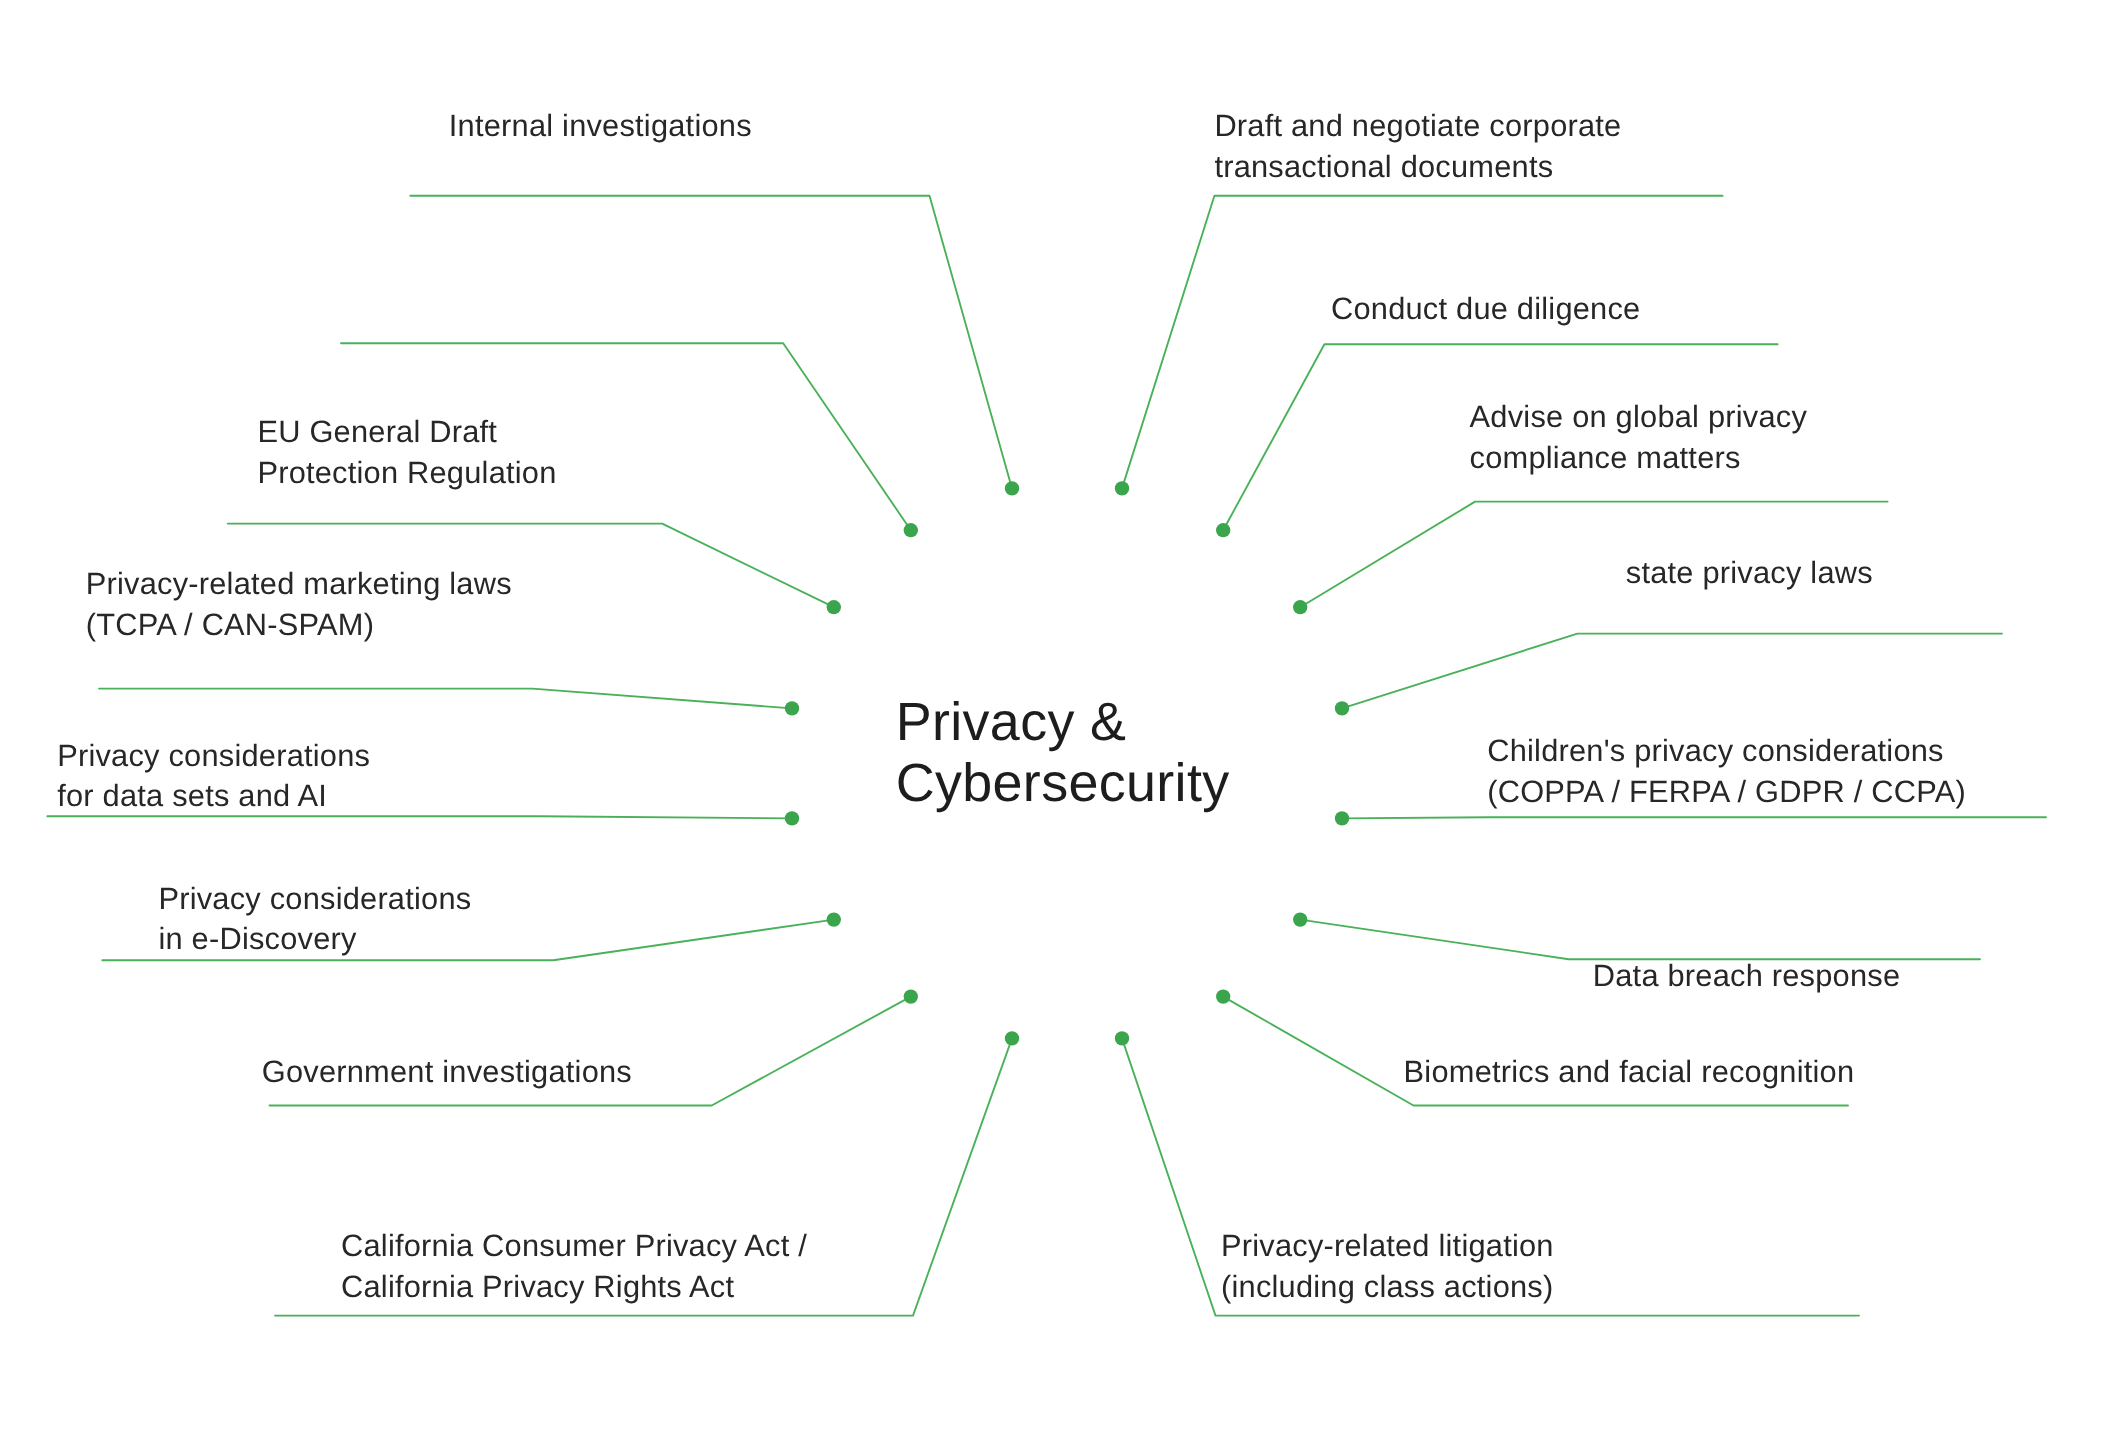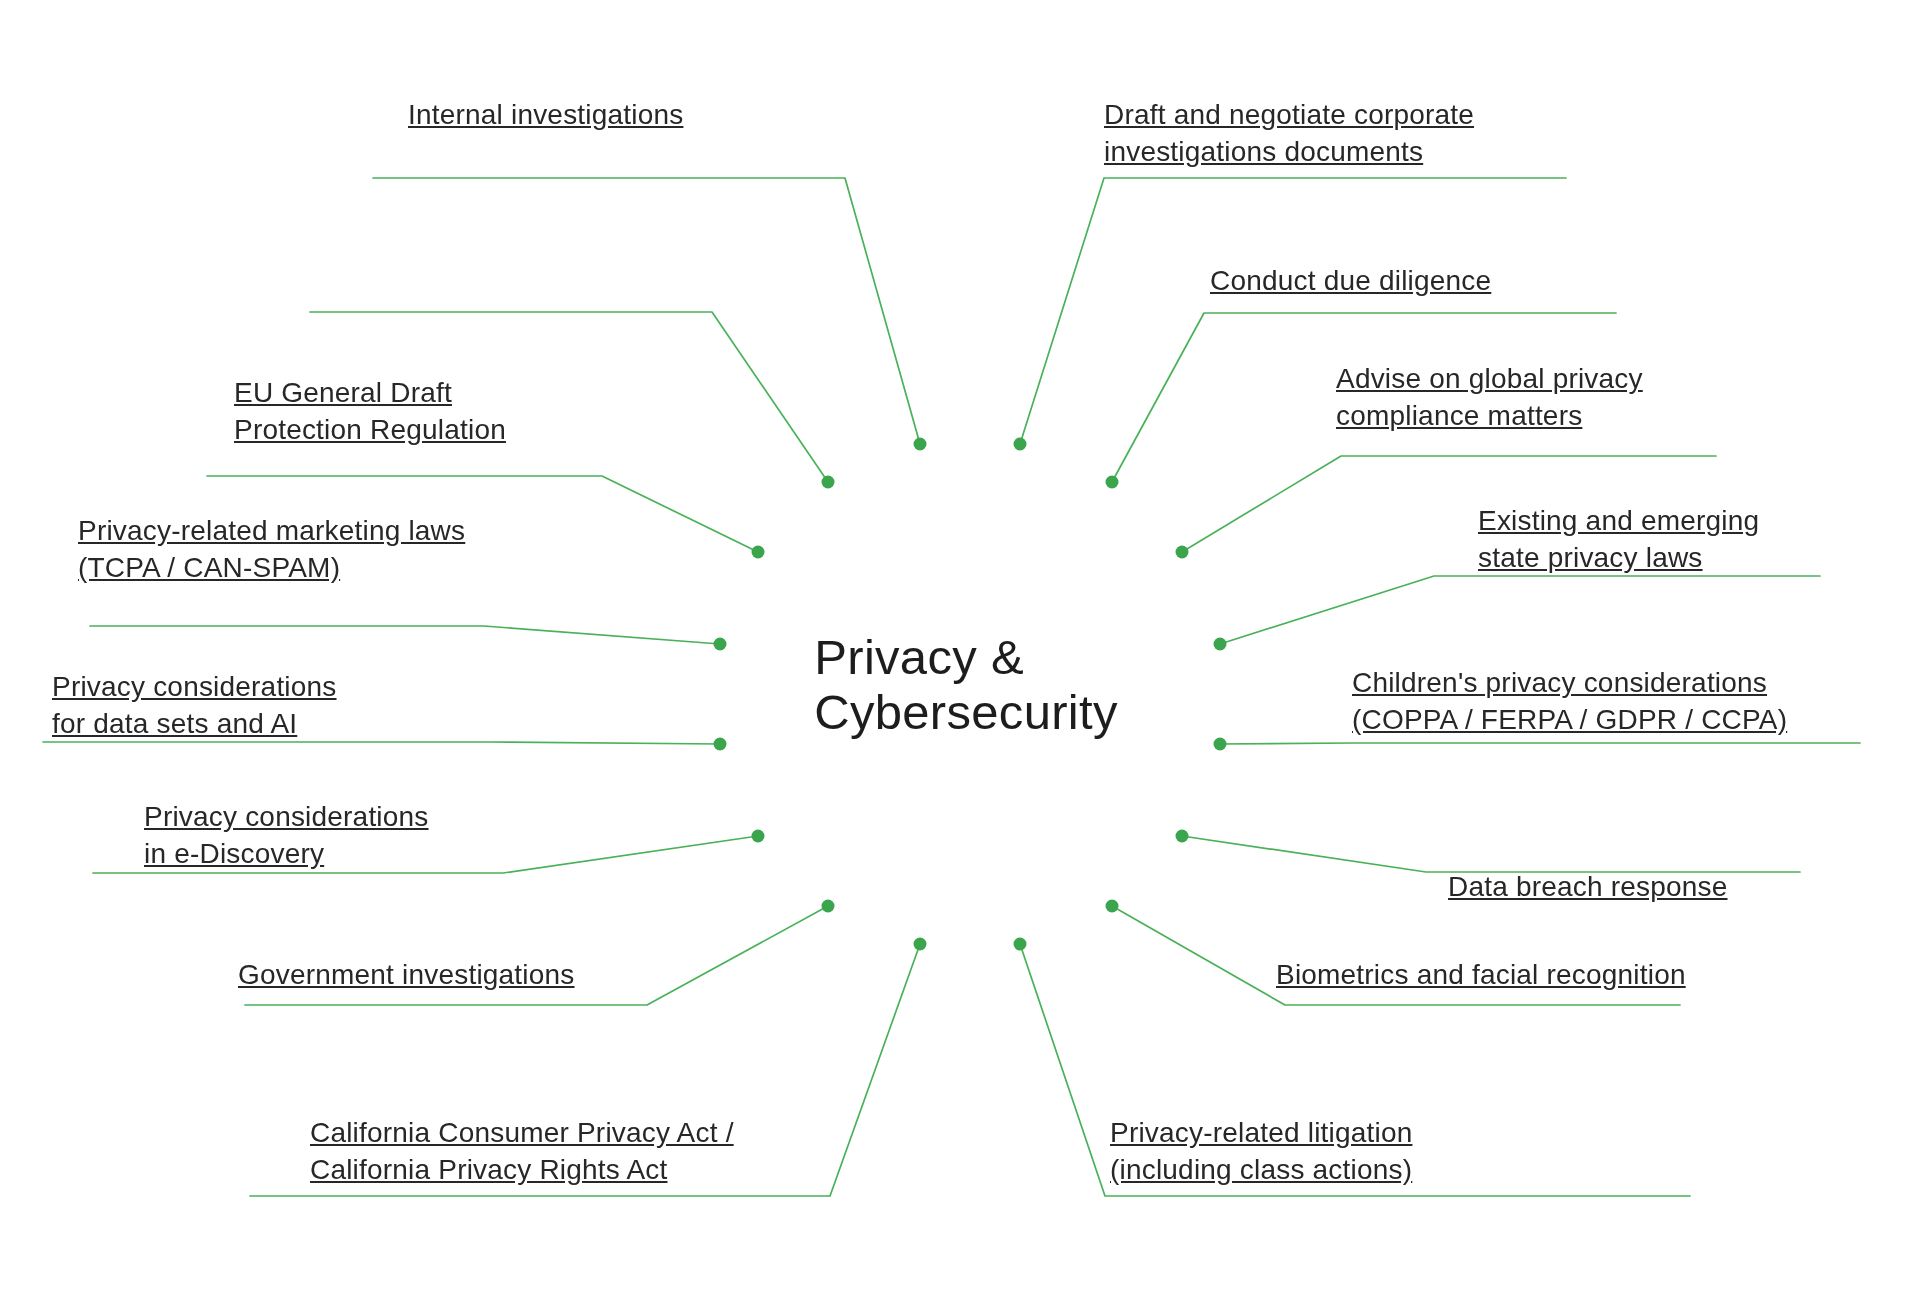--- a/index.html
+++ b/index.html
@@ -1,21 +1,21 @@
 <!DOCTYPE html>
 <html><head>
 <meta charset="utf-8">
 <style>
   html,body{margin:0;padding:0;background:#ffffff;}
   body{width:1920px;height:1306px;overflow:hidden;position:relative;
        font-family:"Liberation Sans", sans-serif;}
   .stage{position:absolute;left:0;top:0;width:1920px;height:1306px;}
   svg.connectors{position:absolute;left:0;top:0;}
   .topic-label{position:absolute;color:#272727;font-size:28px;line-height:37px;
-               font-weight:400;letter-spacing:0.2px;white-space:nowrap;text-decoration:underline;}
+               font-weight:400;letter-spacing:0.2px;white-space:nowrap;}
   .diagram-title{position:absolute;left:966px;top:630px;transform:translateX(-50%);
                  text-align:left;color:#1d1d1d;font-size:49px;line-height:55px;
                  font-weight:300;letter-spacing:0.3px;white-space:nowrap;}
   .connector-line{fill:none;stroke:#49b158;stroke-width:1.7;stroke-linejoin:round;stroke-linecap:round;}
   .topic-dot{fill:#3aa54c;stroke:none;}
 </style>
 </head>
 <body>
 
 <div class="stage">
@@ -91,21 +91,21 @@
     <div>Privacy &amp;</div>
     <div>Cybersecurity</div>
   </div>
 
   <div class="topic-label" style="left:408px;top:96px;">
     <div>Internal investigations</div>
   </div>
 
   <div class="topic-label" style="left:1104px;top:96px;">
     <div>Draft and negotiate corporate</div>
-    <div>investigations documents</div>
+    <div>transactional documents</div>
   </div>
 
 
   <div class="topic-label" style="left:1210px;top:262px;">
     <div>Conduct due diligence</div>
   </div>
 
   <div class="topic-label" style="left:234px;top:374px;">
     <div>EU General Draft</div>
     <div>Protection Regulation</div>
@@ -115,21 +115,20 @@
     <div>Advise on global privacy</div>
     <div>compliance matters</div>
   </div>
 
   <div class="topic-label" style="left:78px;top:512px;">
     <div>Privacy-related marketing laws</div>
     <div>(TCPA / CAN-SPAM)</div>
   </div>
 
   <div class="topic-label" style="left:1478px;top:502px;">
-    <div>Existing and emerging</div>
     <div>state privacy laws</div>
   </div>
 
   <div class="topic-label" style="left:52px;top:668px;">
     <div>Privacy considerations</div>
     <div>for data sets and AI</div>
   </div>
 
   <div class="topic-label" style="left:1352px;top:664px;">
     <div>Children's privacy considerations</div>

